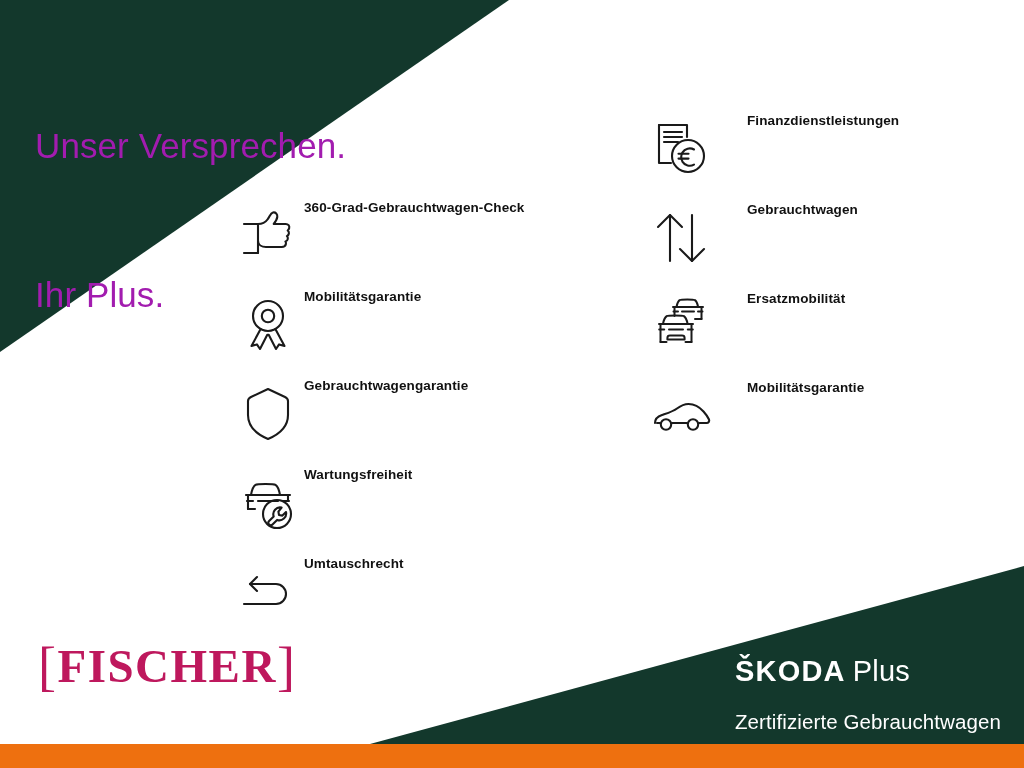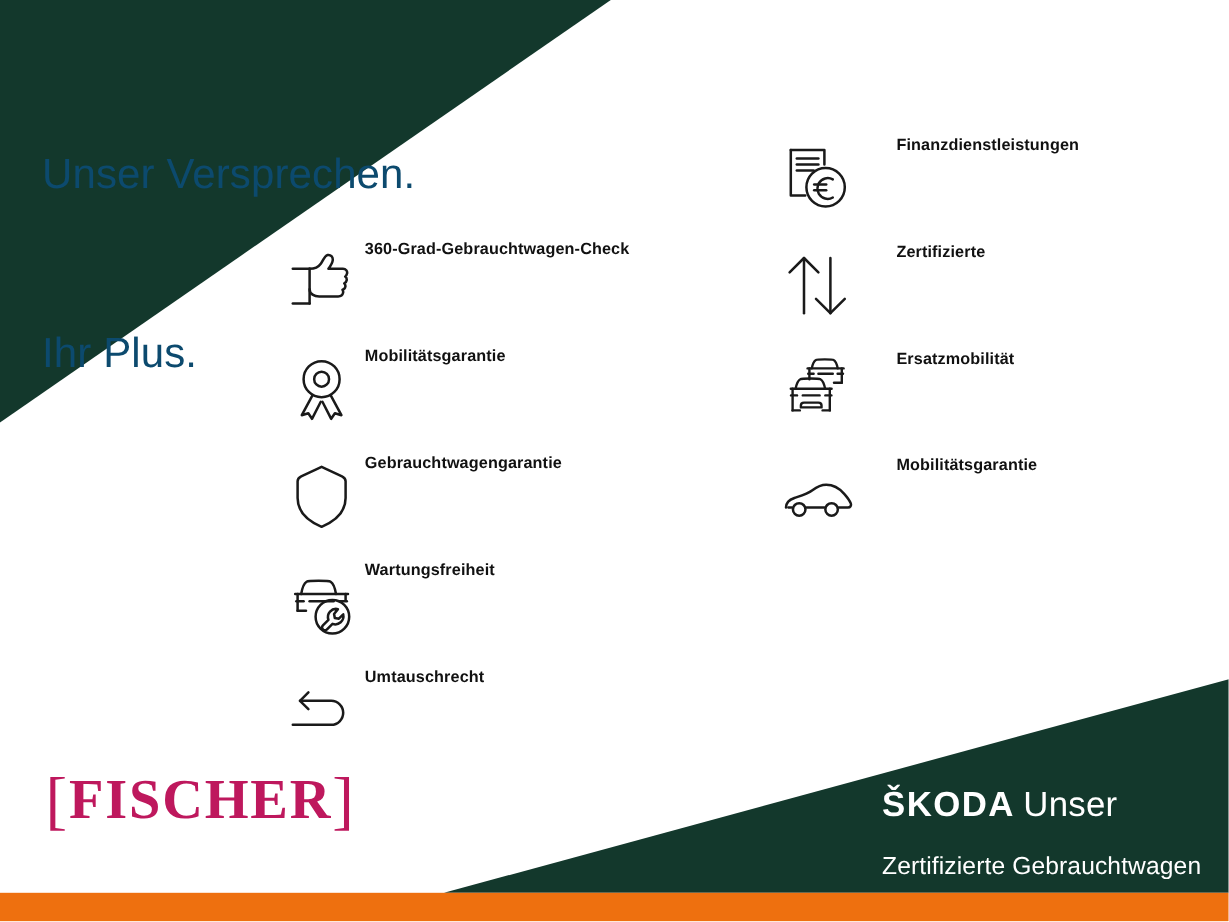--- a/index.html
+++ b/index.html
@@ -25,21 +25,21 @@
     inset: 0;
     width: 1024px;
     height: 768px;
   }
 
   
   .headline {
     position: absolute;
     left: 35px;
     top: 22px;
-    color: #0c4a6e;
+    color: #a21caf;
     font-size: 35px;
     line-height: 1.42;
     font-weight: 400;
     letter-spacing: 0.1px;
     white-space: pre;
   }
   .headline .l1, .headline .l2 { display: block; }
 
   
   .col {
@@ -229,21 +229,21 @@
 
     <div class="benefit">
       <span class="ico">
         <svg viewBox="0 0 60 60" fill="none" stroke="#1a1a1a" stroke-width="2.1" stroke-linecap="round" stroke-linejoin="round">
           <path d="M19 53V7"></path>
           <path d="M7 19 19 7l12 12"></path>
           <path d="M41 7v46"></path>
           <path d="M29 41l12 12 12-12"></path>
         </svg>
       </span>
-      <span class="lbl">Zertifizierte</span>
+      <span class="lbl">Gebrauchtwagen</span>
     </div>
 
     <div class="benefit">
       <span class="ico">
         <svg viewBox="0 0 60 60" fill="none" stroke="#1a1a1a" stroke-width="2" stroke-linecap="round" stroke-linejoin="round">
 
           <path d="M22 10h30"></path>
           <path d="M25.5 10c.8-4.2 1.9-6.2 3.4-7 1.2-.7 13.6-.7 14.8 0 1.5.8 2.6 2.8 3.4 7"></path>
           <path d="M23.5 10v9"></path>
           <path d="M50.5 10v12"></path>
@@ -281,18 +281,18 @@
     </div>
 
   </div>
 
   <div class="dealer-logo">
     <span class="brk">[</span><span>FISCHER</span><span class="brk">]</span>
   </div>
 
   <div class="brand">
     <div class="row1">
-      <span class="mark">ŠKODA</span><span class="plus">Unser</span>
+      <span class="mark">ŠKODA</span><span class="plus">Plus</span>
     </div>
     <div class="row2">Zertifizierte Gebrauchtwagen</div>
   </div>
 
 </div>
 
 </body></html>

